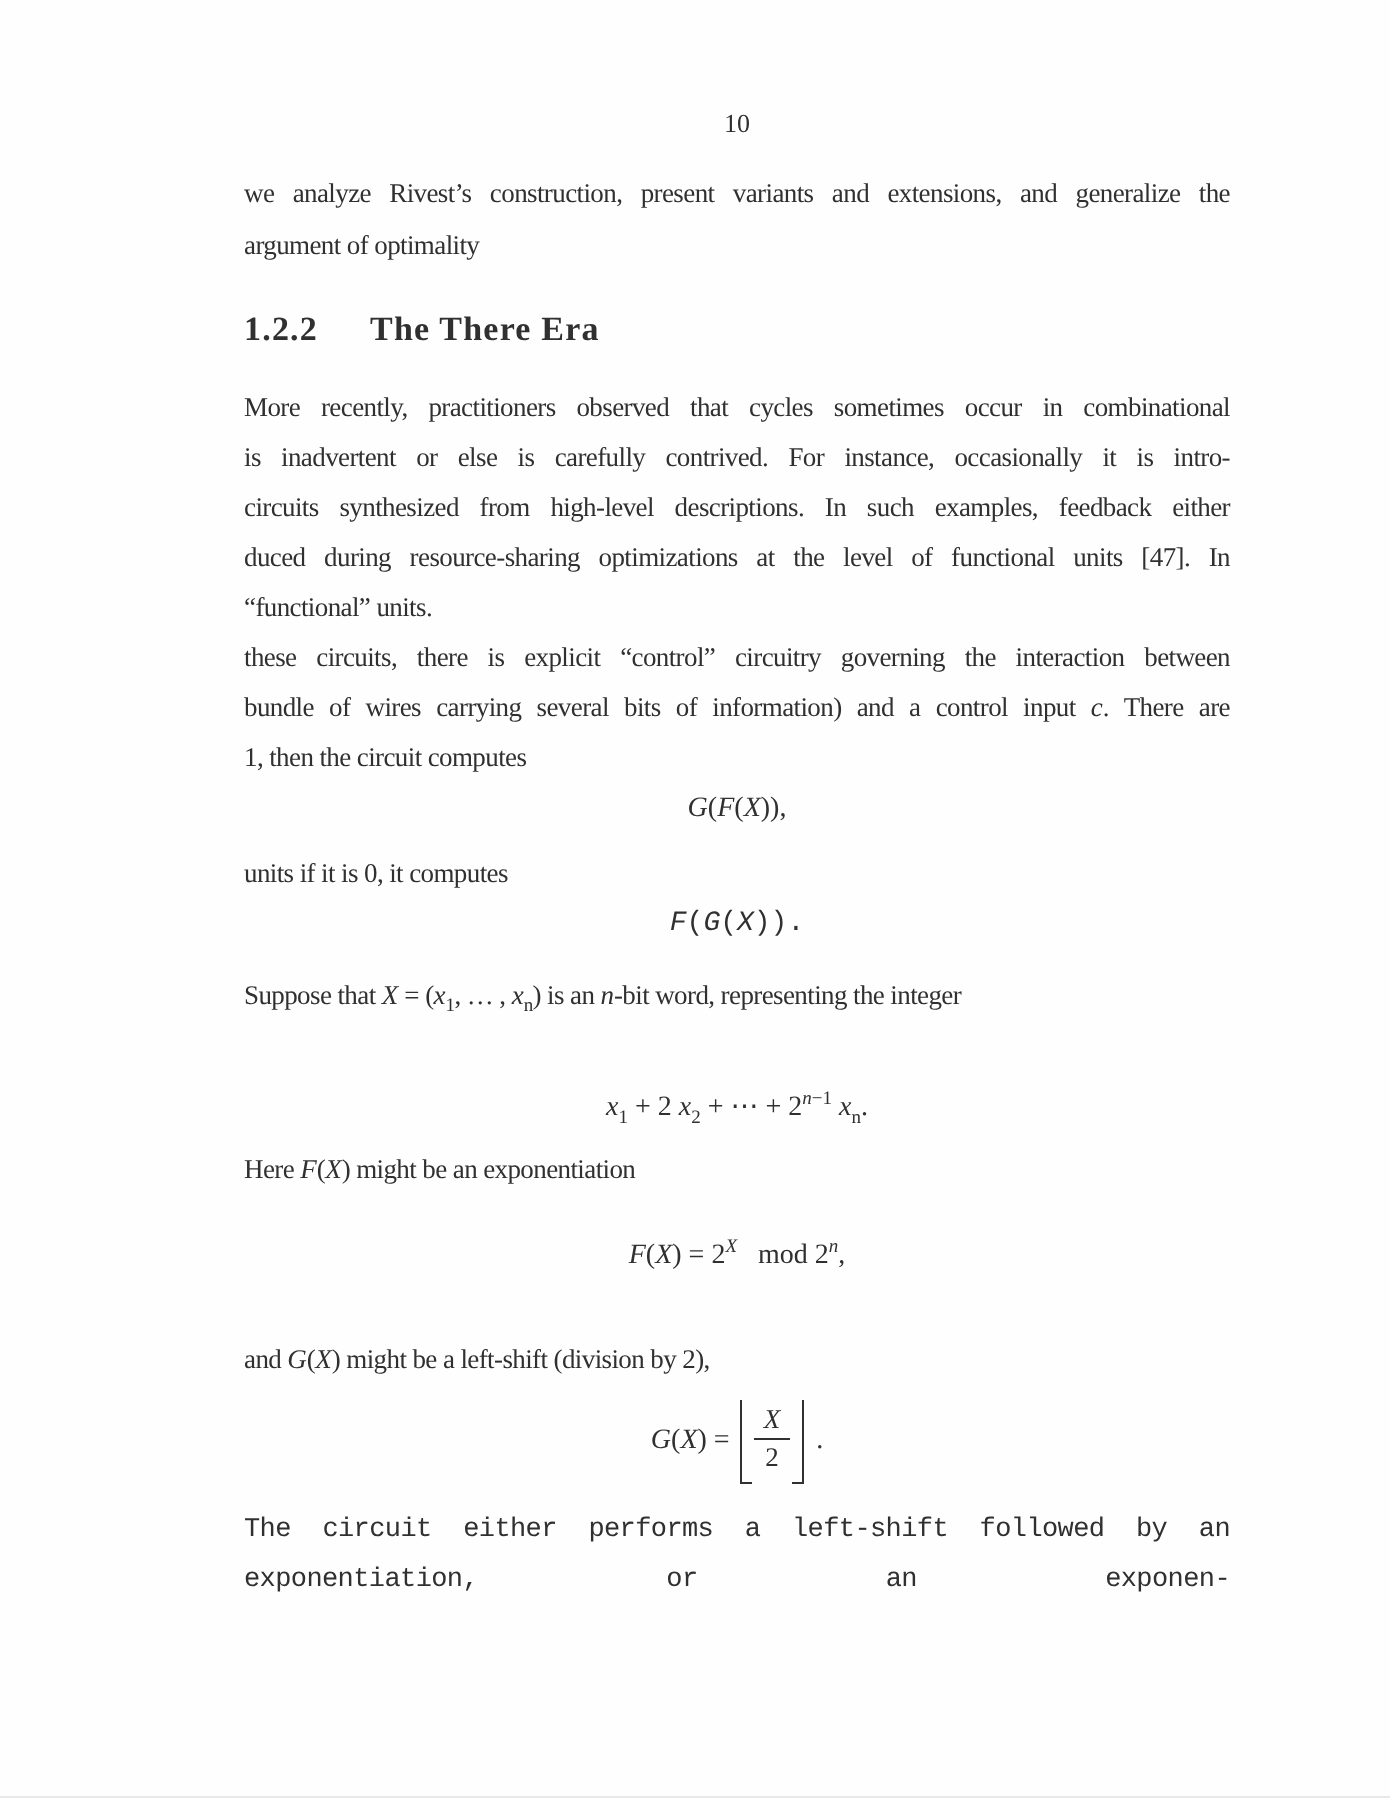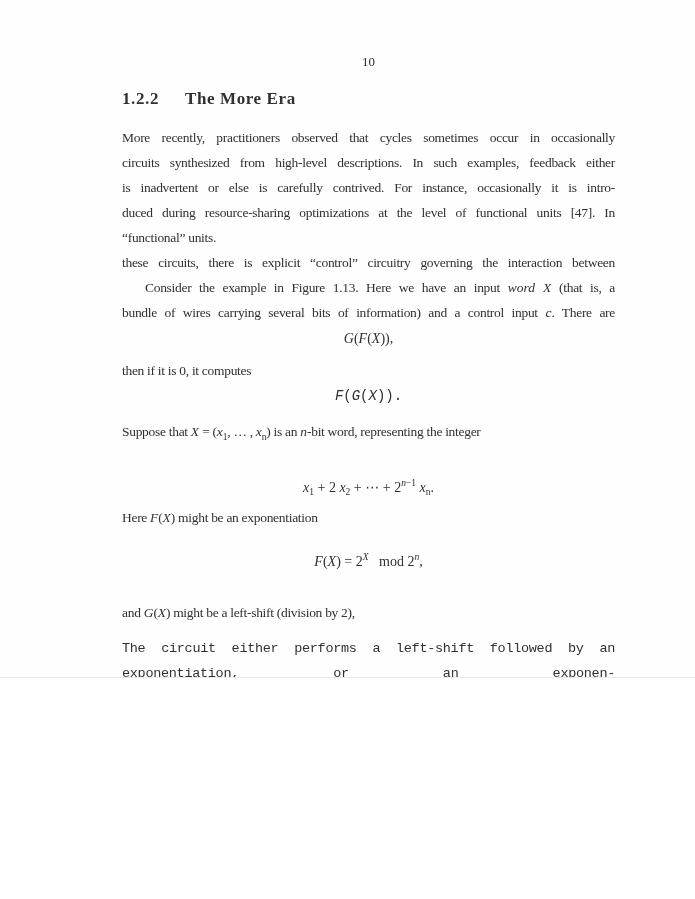--- a/index.html
+++ b/index.html
@@ -1,17 +1,17 @@
 <!DOCTYPE html>
 <html><head>
 <meta charset="utf-8">
 <style>
   html,body { margin:0; padding:0; background:#ffffff; }
   .page {
-    position:relative; width:695px; height:678px; overflow:hidden;
+    position:relative; width:695px; height:899px; overflow:hidden;
     background:#fefefe; color:#303030;
     font-family:"Liberation Serif", serif;
     border-bottom:1px solid #e9e9e9;
     box-sizing:border-box;
   }
   .content { position:absolute; left:122px; top:0; width:493px; }
 
   .pageno { margin-top:54px; font-size:13px; line-height:16px; text-align:center; }
 
   .bline { font-size:13.5px; letter-spacing:-0.3px; line-height:25px; }
@@ -50,52 +50,68 @@
   i { letter-spacing:0; }
 </style>
 </head>
 <body>
 
 <div class="page">
   <div class="content">
 
     <div class="pageno">10</div>
 
+    <div class="opening">
+      <div class="bline just">we analyze Rivest’s construction, present variants and extensions, and generalize the</div>
+      <div class="bline left">argument of optimality</div>
+    </div>
 
     <div class="heading">
-      <span class="secnum">1.2.2</span><span>The More Era</span>
+      <span class="secnum">1.2.2</span><span>The There Era</span>
     </div>
 
     <div class="para-more">
-      <div class="bline just">More recently, practitioners observed that cycles sometimes occur in occasionally</div>
+      <div class="bline just">More recently, practitioners observed that cycles sometimes occur in combinational</div>
+      <div class="bline just">is inadvertent or else is carefully contrived. For instance, occasionally it is intro-</div>
       <div class="bline just">circuits synthesized from high-level descriptions. In such examples, feedback either</div>
-      <div class="bline just">is inadvertent or else is carefully contrived. For instance, occasionally it is intro-</div>
       <div class="bline just">duced during resource-sharing optimizations at the level of functional units [47]. In</div>
       <div class="bline left">“functional” units.</div>
       <div class="bline just">these circuits, there is explicit “control” circuitry governing the interaction between</div>
     </div>
 
     <div class="para-consider">
-      <div class="bline just indent">Consider the example in Figure 1.13. Here we have an input <i>word X</i> (that is, a</div>
       <div class="bline just">bundle of wires carrying several bits of information) and a control input <i>c</i>. There are</div>
+      <div class="bline left">1, then the circuit computes</div>
     </div>
 
     <div class="eq eq-gfx"><i>G</i>(<i>F</i>(<i>X</i>)),</div>
 
-    <div class="bline left line-while">then if it is 0, it computes</div>
+    <div class="bline left line-while">units if it is 0, it computes</div>
 
     <div class="eq eq-fgx"><i>F</i>(<i>G</i>(<i>X</i>)).</div>
 
     <div class="bline left line-suppose">Suppose that <i>X</i> = (<i>x</i><sub>1</sub>, … , <i>x</i><sub>n</sub>) is an <i>n</i>-bit word, representing the integer</div>
 
     <div class="eq eq-sum"><i>x</i><sub>1</sub> + 2 <i>x</i><sub>2</sub> + ⋯ + 2<sup><i>n</i>−1</sup> <i>x</i><sub>n</sub>.</div>
 
     <div class="bline left line-here">Here <i>F</i>(<i>X</i>) might be an exponentiation</div>
 
     <div class="eq eq-exp"><i>F</i>(<i>X</i>) = 2<sup><i>X</i></sup> &nbsp;&nbsp;mod 2<sup><i>n</i></sup>,</div>
 
     <div class="bline left line-and">and <i>G</i>(<i>X</i>) might be a left-shift (division by 2),</div>
 
+    <div class="eq eq-floor">
+      <span><i>G</i>(<i>X</i>) =</span>
+      <span class="floorwrap">
+        <span class="fl"></span>
+        <span class="frac">
+          <span class="num">X</span>
+          <span class="den">2</span>
+        </span>
+        <span class="fr"></span>
+      </span>
+      <span class="period">.</span>
+    </div>
 
     <div class="bline just line-last">The circuit either performs a left-shift followed by an exponentiation, or an exponen-</div>
 
   </div>
 </div>
 
 </body></html>

